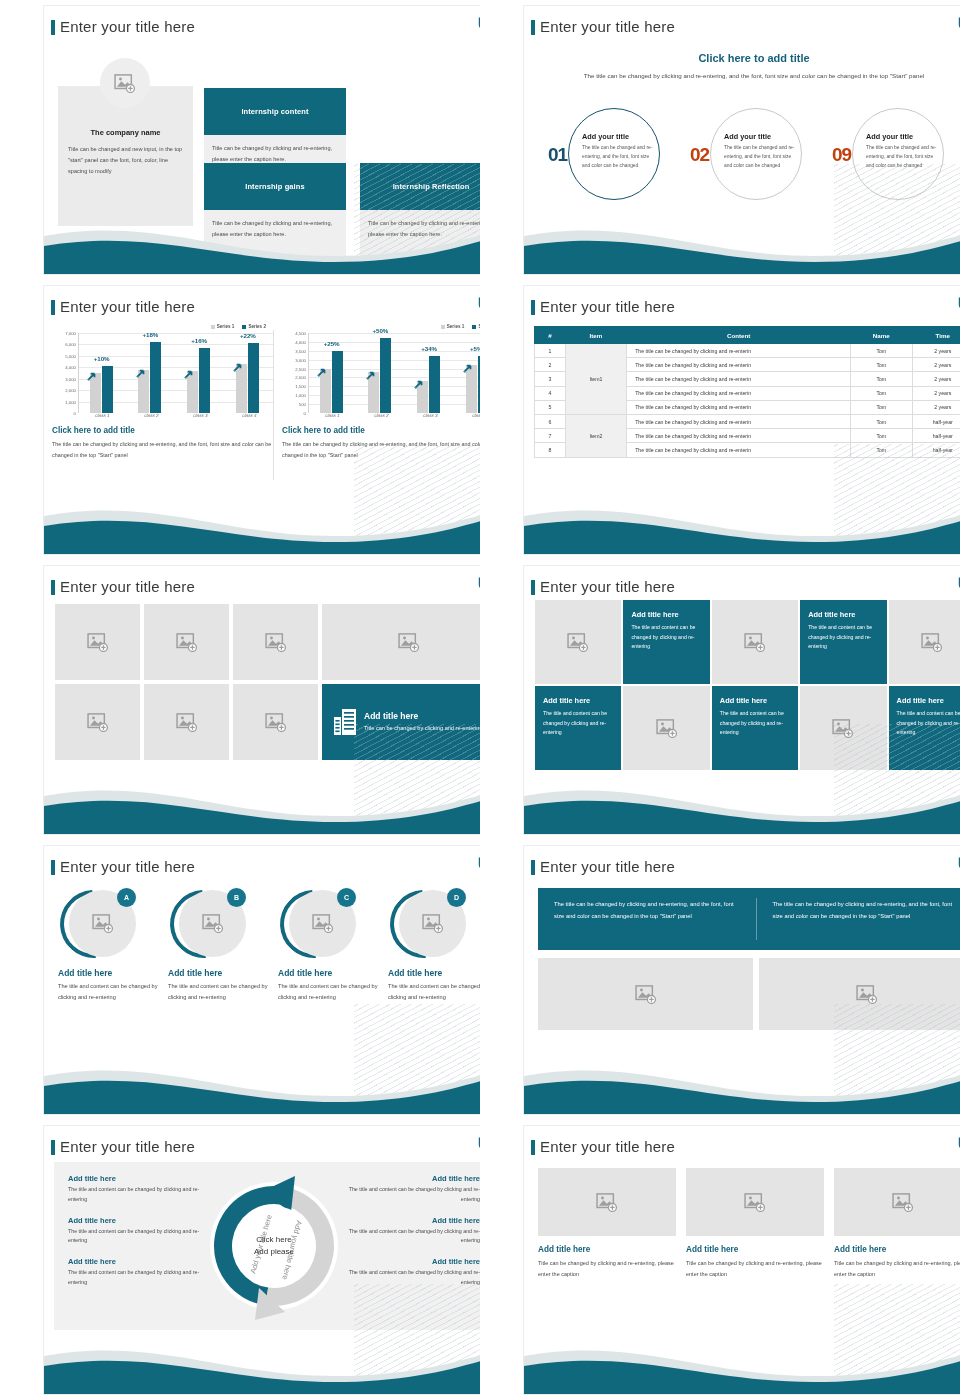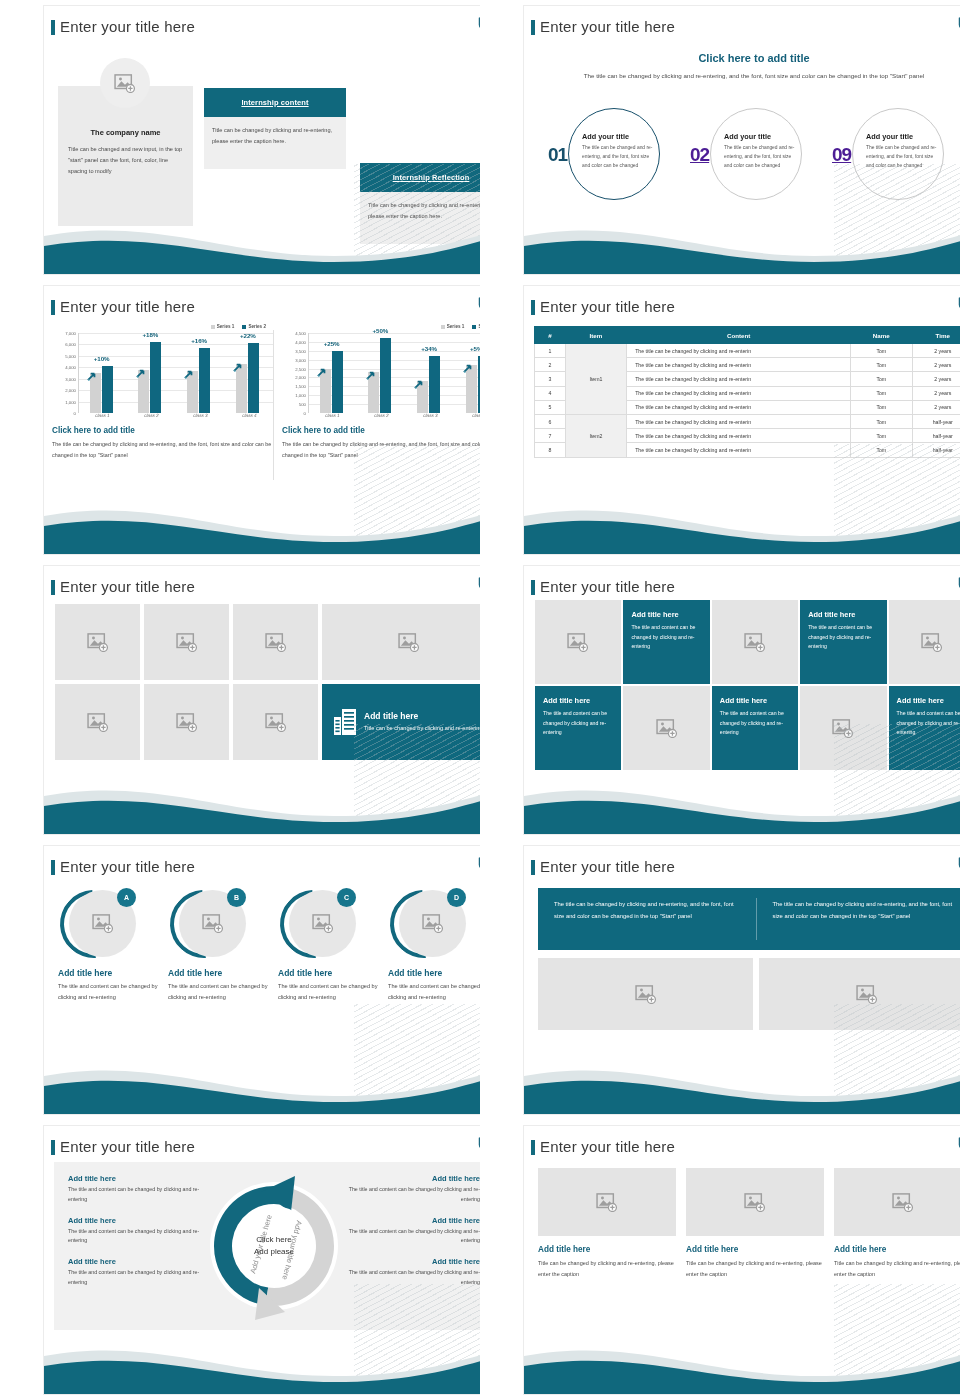--- a/index.html
+++ b/index.html
@@ -17,39 +17,39 @@
 
   
   .wave { position:absolute; left:0; bottom:0; width:460px; height:52px; }
   .pagenum { position:absolute; right:12px; bottom:9px; font-size:6px; color:#fff; }
   .hatch { position:absolute; right:0; bottom:0; width:150px; height:110px; pointer-events:none;
     background:repeating-linear-gradient(-28deg, rgba(180,190,195,.33) 0 1px, rgba(255,255,255,0) 1px 5px); }
 
   
   .ph { background:#e4e4e4; display:flex; align-items:center; justify-content:center; }
   .imgicon { width:22px; height:19px; opacity:.95; }
-  .t-strip { background:#10687d; color:#fff; font-size:7.5px; font-weight:bold; text-align:center; padding:10px 0; letter-spacing:.1px;text-decoration:underline;}
+  .t-strip { background:#10687d; color:#fff; font-size:7.5px; font-weight:bold; text-align:center; padding:19px 0; letter-spacing:.1px;}
 
   
   .s12-left { position:absolute; left:14px; top:80px; width:135px; height:140px; background:#ebebeb; padding:10px 10px 0 10px; }
   .s12-circ { position:absolute; left:56px; top:52px; width:50px; height:50px; border-radius:50%; background:#eeeeee;
               display:flex; align-items:center; justify-content:center; }
   .s12-cn { font-size:7.5px; font-weight:bold; color:#222; text-align:center; margin-top:32px; }
   .s12-txt { font-size:5.6px; color:#4a4a4a; line-height:2.0; margin-top:7px; }
   .s12-card { position:absolute; width:142px; }
   .s12-card .bd { background:#efefef; padding:8px 8px; font-size:5.6px; color:#4a4a4a; line-height:1.9; height:52px; }
 
   
   .s13-h { position:absolute; top:46px; left:0; width:460px; text-align:center; font-size:11px; font-weight:bold; color:#15607a; }
   .s13-sub { position:absolute; top:64px; left:0; width:460px; text-align:center; font-size:6.2px; color:#4a4a4a; line-height:1.9; }
   .s13-item { position:absolute; top:102px; width:132px; height:95px; }
   .s13-ring { position:absolute; left:22px; top:0; width:92px; height:92px; border-radius:50%; border:1.4px solid #17506b; }
   .s13-ring.gray { border-color:#c9c9c9; }
   .s13-num { position:absolute; left:2px; top:36px; font-size:19px; font-weight:bold; color:#17506b; letter-spacing:-1px;}
-  .s13-num.gray { color:#4c1d95;text-decoration:underline; }
+  .s13-num.gray { color:#c2410c; }
   .s13-t { position:absolute; left:36px; top:24px; font-size:7.3px; font-weight:bold; color:#1d1d1d; }
   .s13-b { position:absolute; left:36px; top:36px; width:74px; font-size:4.9px; color:#555; line-height:1.8; }
 
   
   .chart-wrap { position:absolute; top:38px; width:222px; }
   .legend { display:flex; gap:8px; justify-content:flex-end; font-size:4.6px; color:#555; padding-right:8px; }
   .lg { display:flex; align-items:center; gap:2px; }
   .lgbox { width:4px; height:4px; display:inline-block; }
   .plot { position:relative; height:80px; margin-top:4px; display:flex; }
   .yax { width:26px; position:relative; }
@@ -147,20 +147,24 @@
             <rect x="1" y="1" width="18" height="15" fill="none" stroke="#9b9b9b" stroke-width="1.6"></rect>
             <path d="M3 14l5-6 4 4 3-3 4 5z" fill="#9b9b9b"></path>
             <circle cx="7" cy="5.5" r="1.6" fill="#9b9b9b"></circle>
             <circle cx="18" cy="16" r="4.4" fill="#fff" stroke="#9b9b9b" stroke-width="1.4"></circle>
             <path d="M18 13.6v4.8M15.6 16h4.8" stroke="#9b9b9b" stroke-width="1.4"></path>
           </svg>
       </div>
 
       <div class="s12-card" style="left:160px; top:82px;">
         <div class="t-strip">Internship content</div>
+        <div class="bd">Title can be changed by clicking and re-entering, please enter the caption here.</div>
+      </div>
+      <div class="s12-card" style="left:160px; top:157px;">
+        <div class="t-strip">Internship gains</div>
         <div class="bd">Title can be changed by clicking and re-entering, please enter the caption here.</div>
       </div>
       <div class="s12-card" style="left:316px; top:157px;">
         <div class="t-strip">Internship Reflection</div>
         <div class="bd">Title can be changed by clicking and re-entering, please enter the caption here.</div>
       </div>
 
       <div class="hatch"></div>
       <svg class="wave" viewBox="0 0 460 52" preserveAspectRatio="none">
         <path d="M0 14 C110 -6 180 34 290 34 C370 34 420 18 460 6 L460 52 L0 52 Z" fill="#dde5e7"></path>

